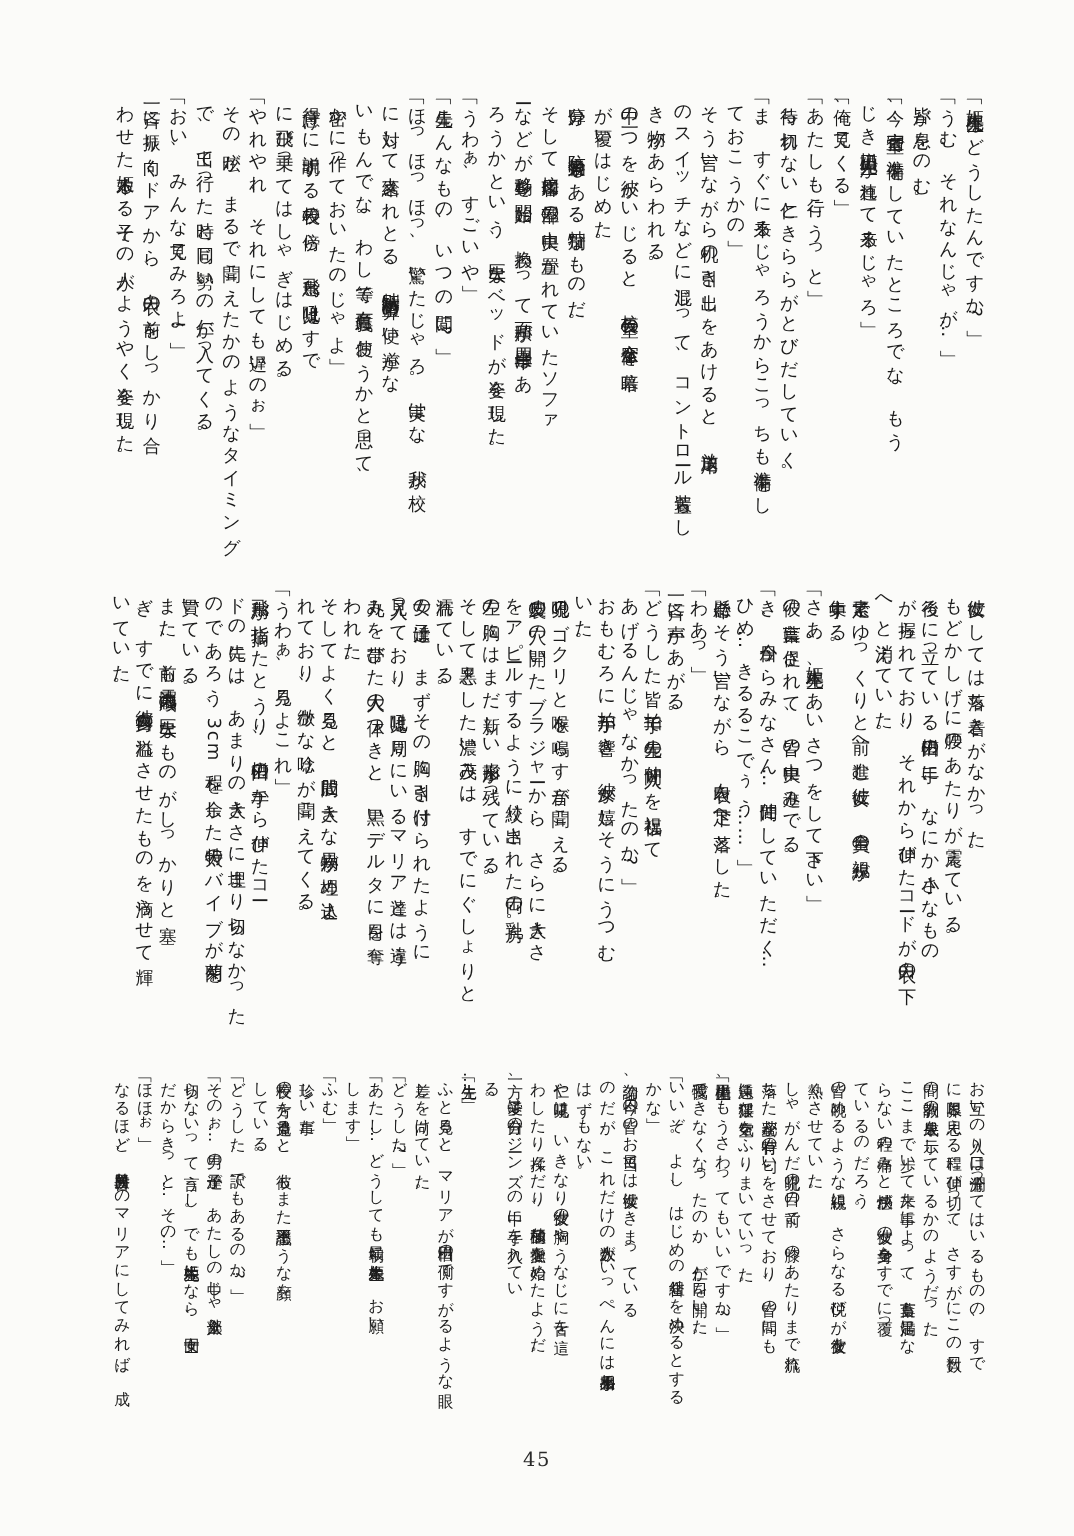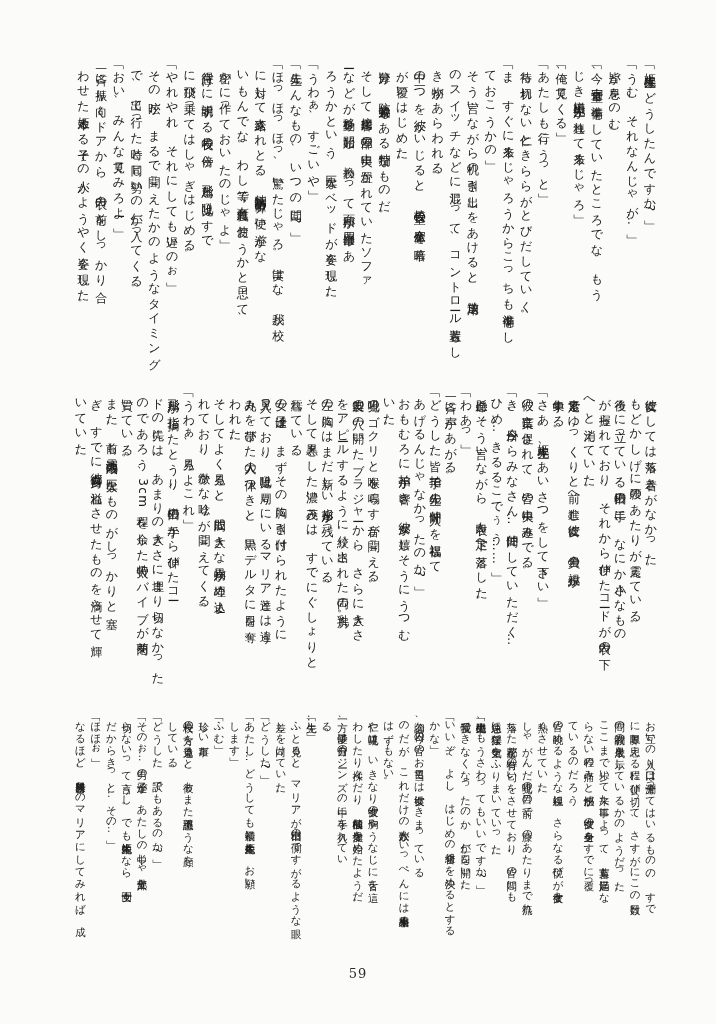--- a/index.html
+++ b/index.html
@@ -157,14 +157,14 @@
       <div class="tline">校長の方を見遣ると、彼もまた不思議そうな顔を</div>
       <div class="tline">している。</div>
       <div class="tline">「どうした、訳でもあるのか?」</div>
       <div class="tline">「そのぉ…男の子達が、あたしの中じゃ全部入り</div>
       <div class="tline">切らないって言うし。でも姫木先生になら、女同士</div>
       <div class="tline">だからきっと…その…」</div>
       <div class="tline">「ほほぉ」</div>
       <div class="tline">なるほど、普段男勝りのマリアにしてみれば、成</div>
     </div>
 
-  <div class="page-number">59</div>
+  <div class="page-number">45</div>
 </div>
 
 </body></html>

